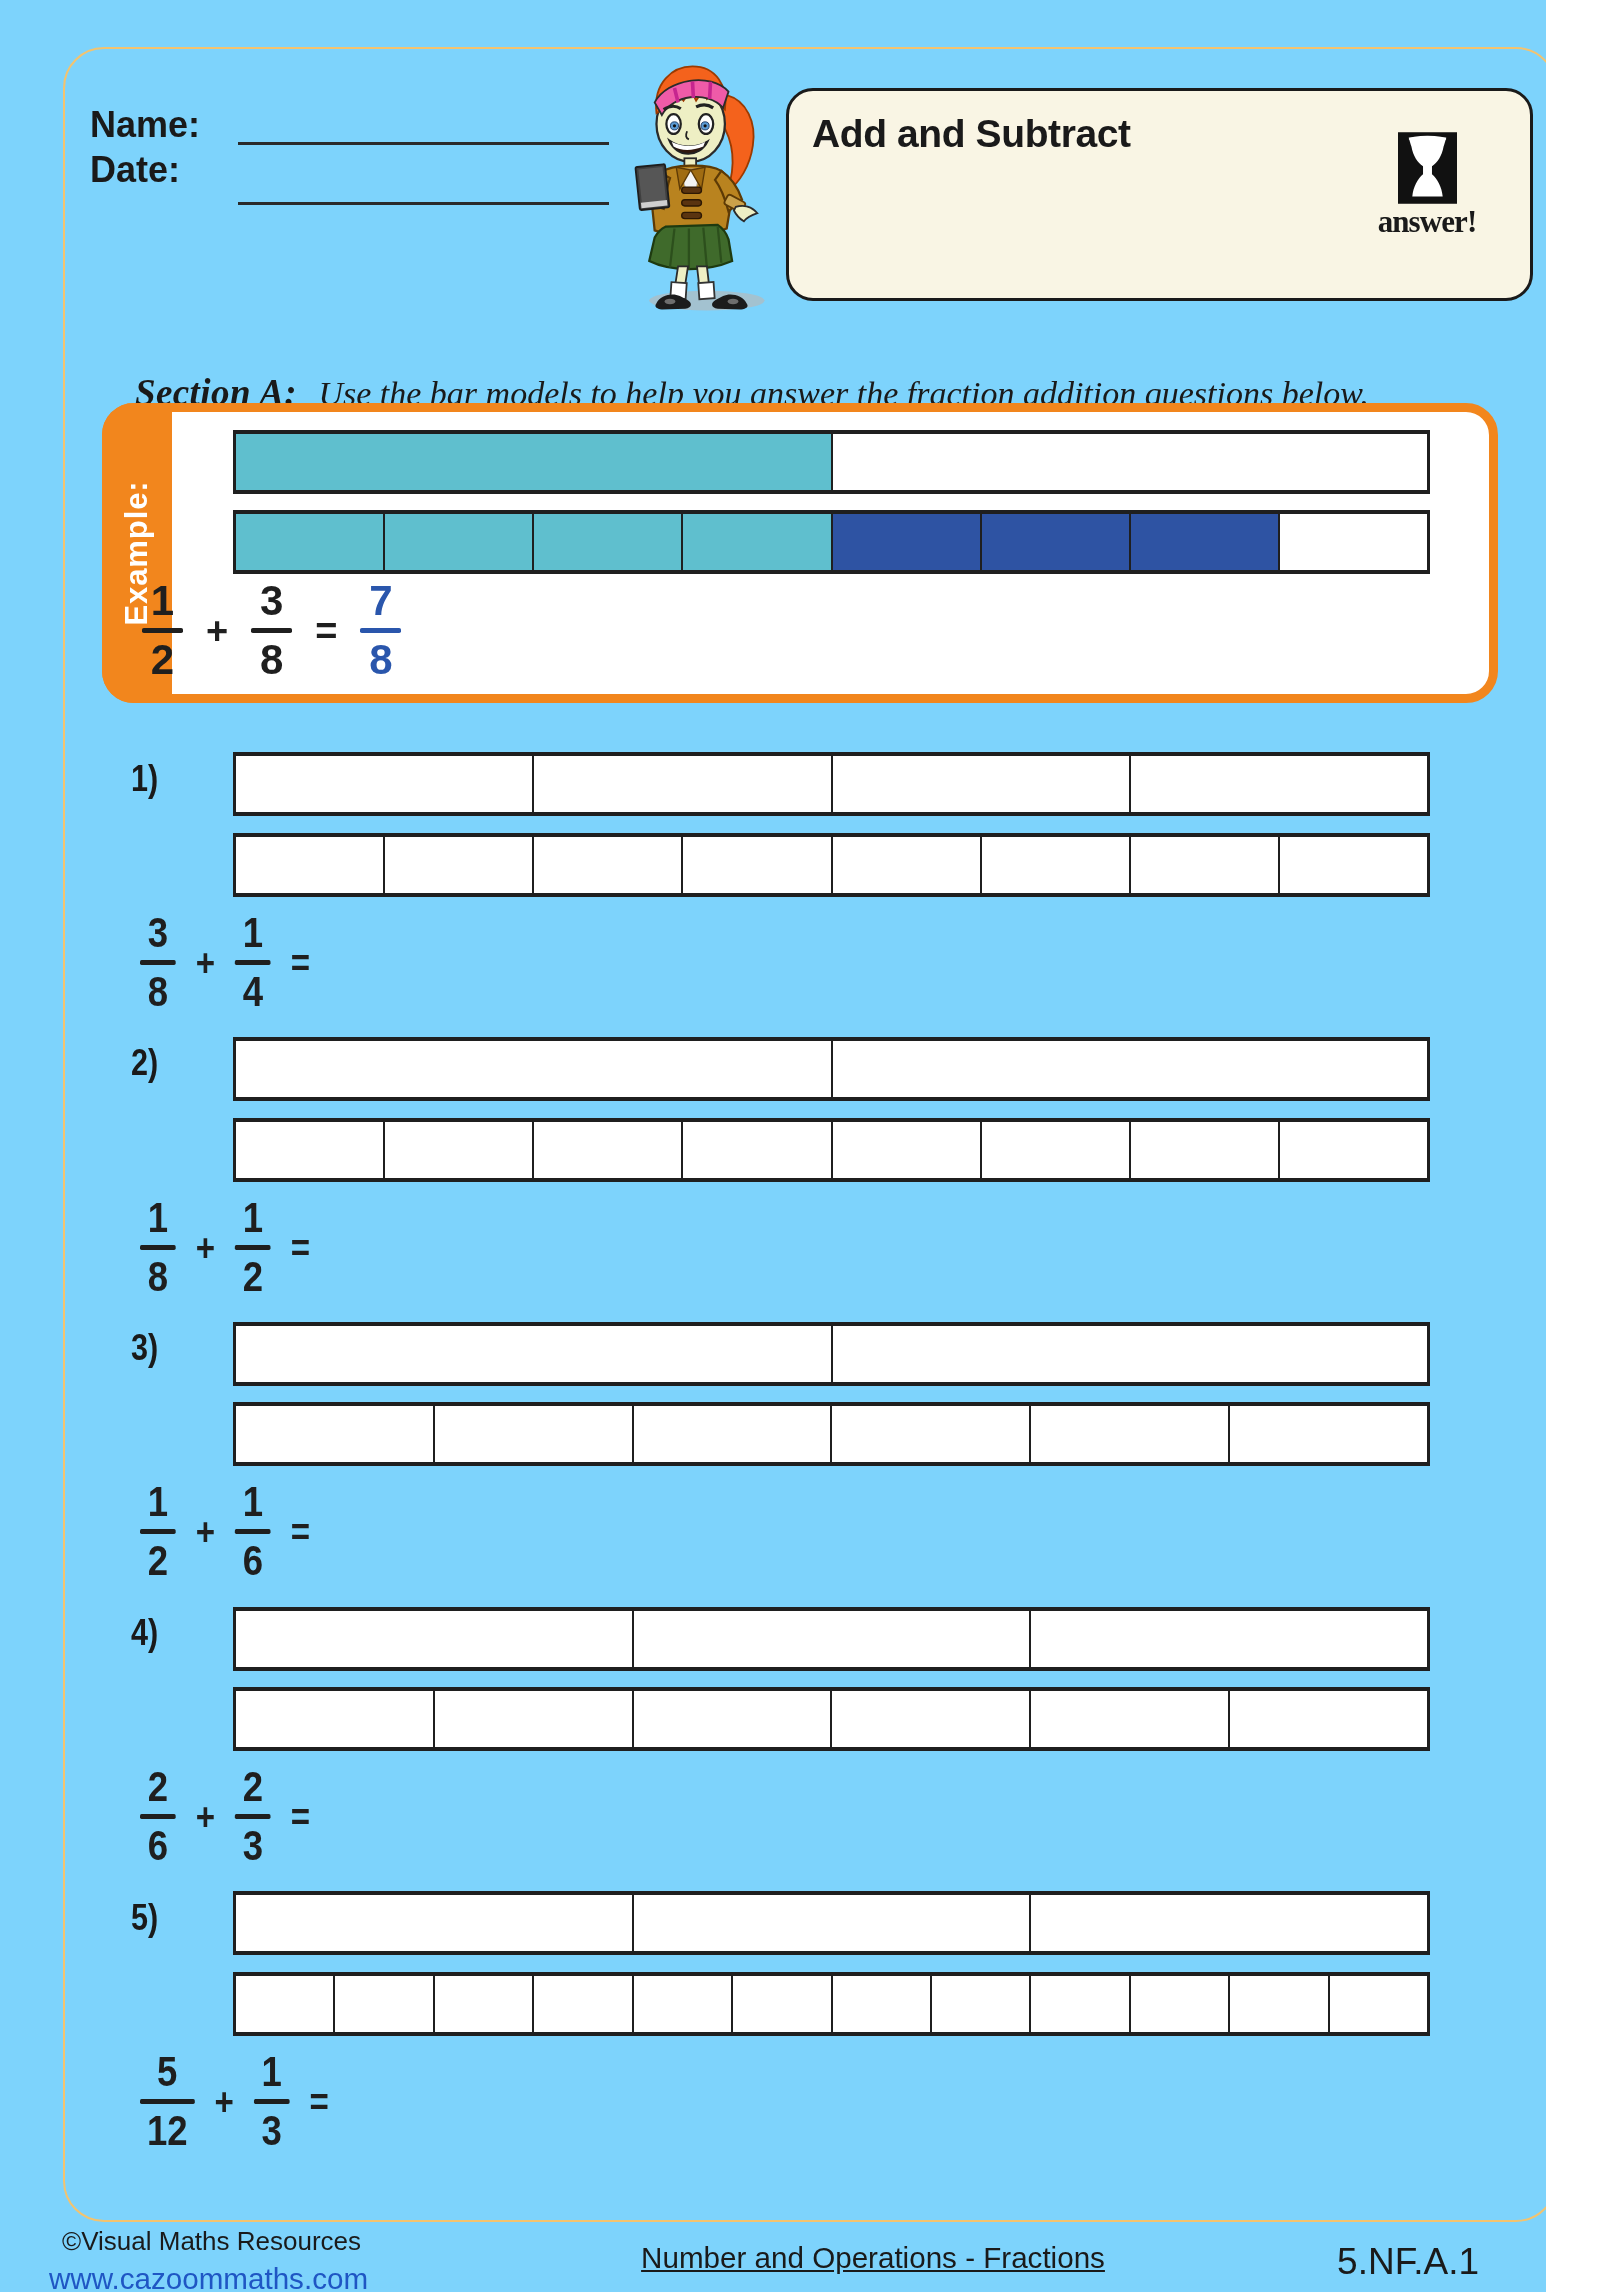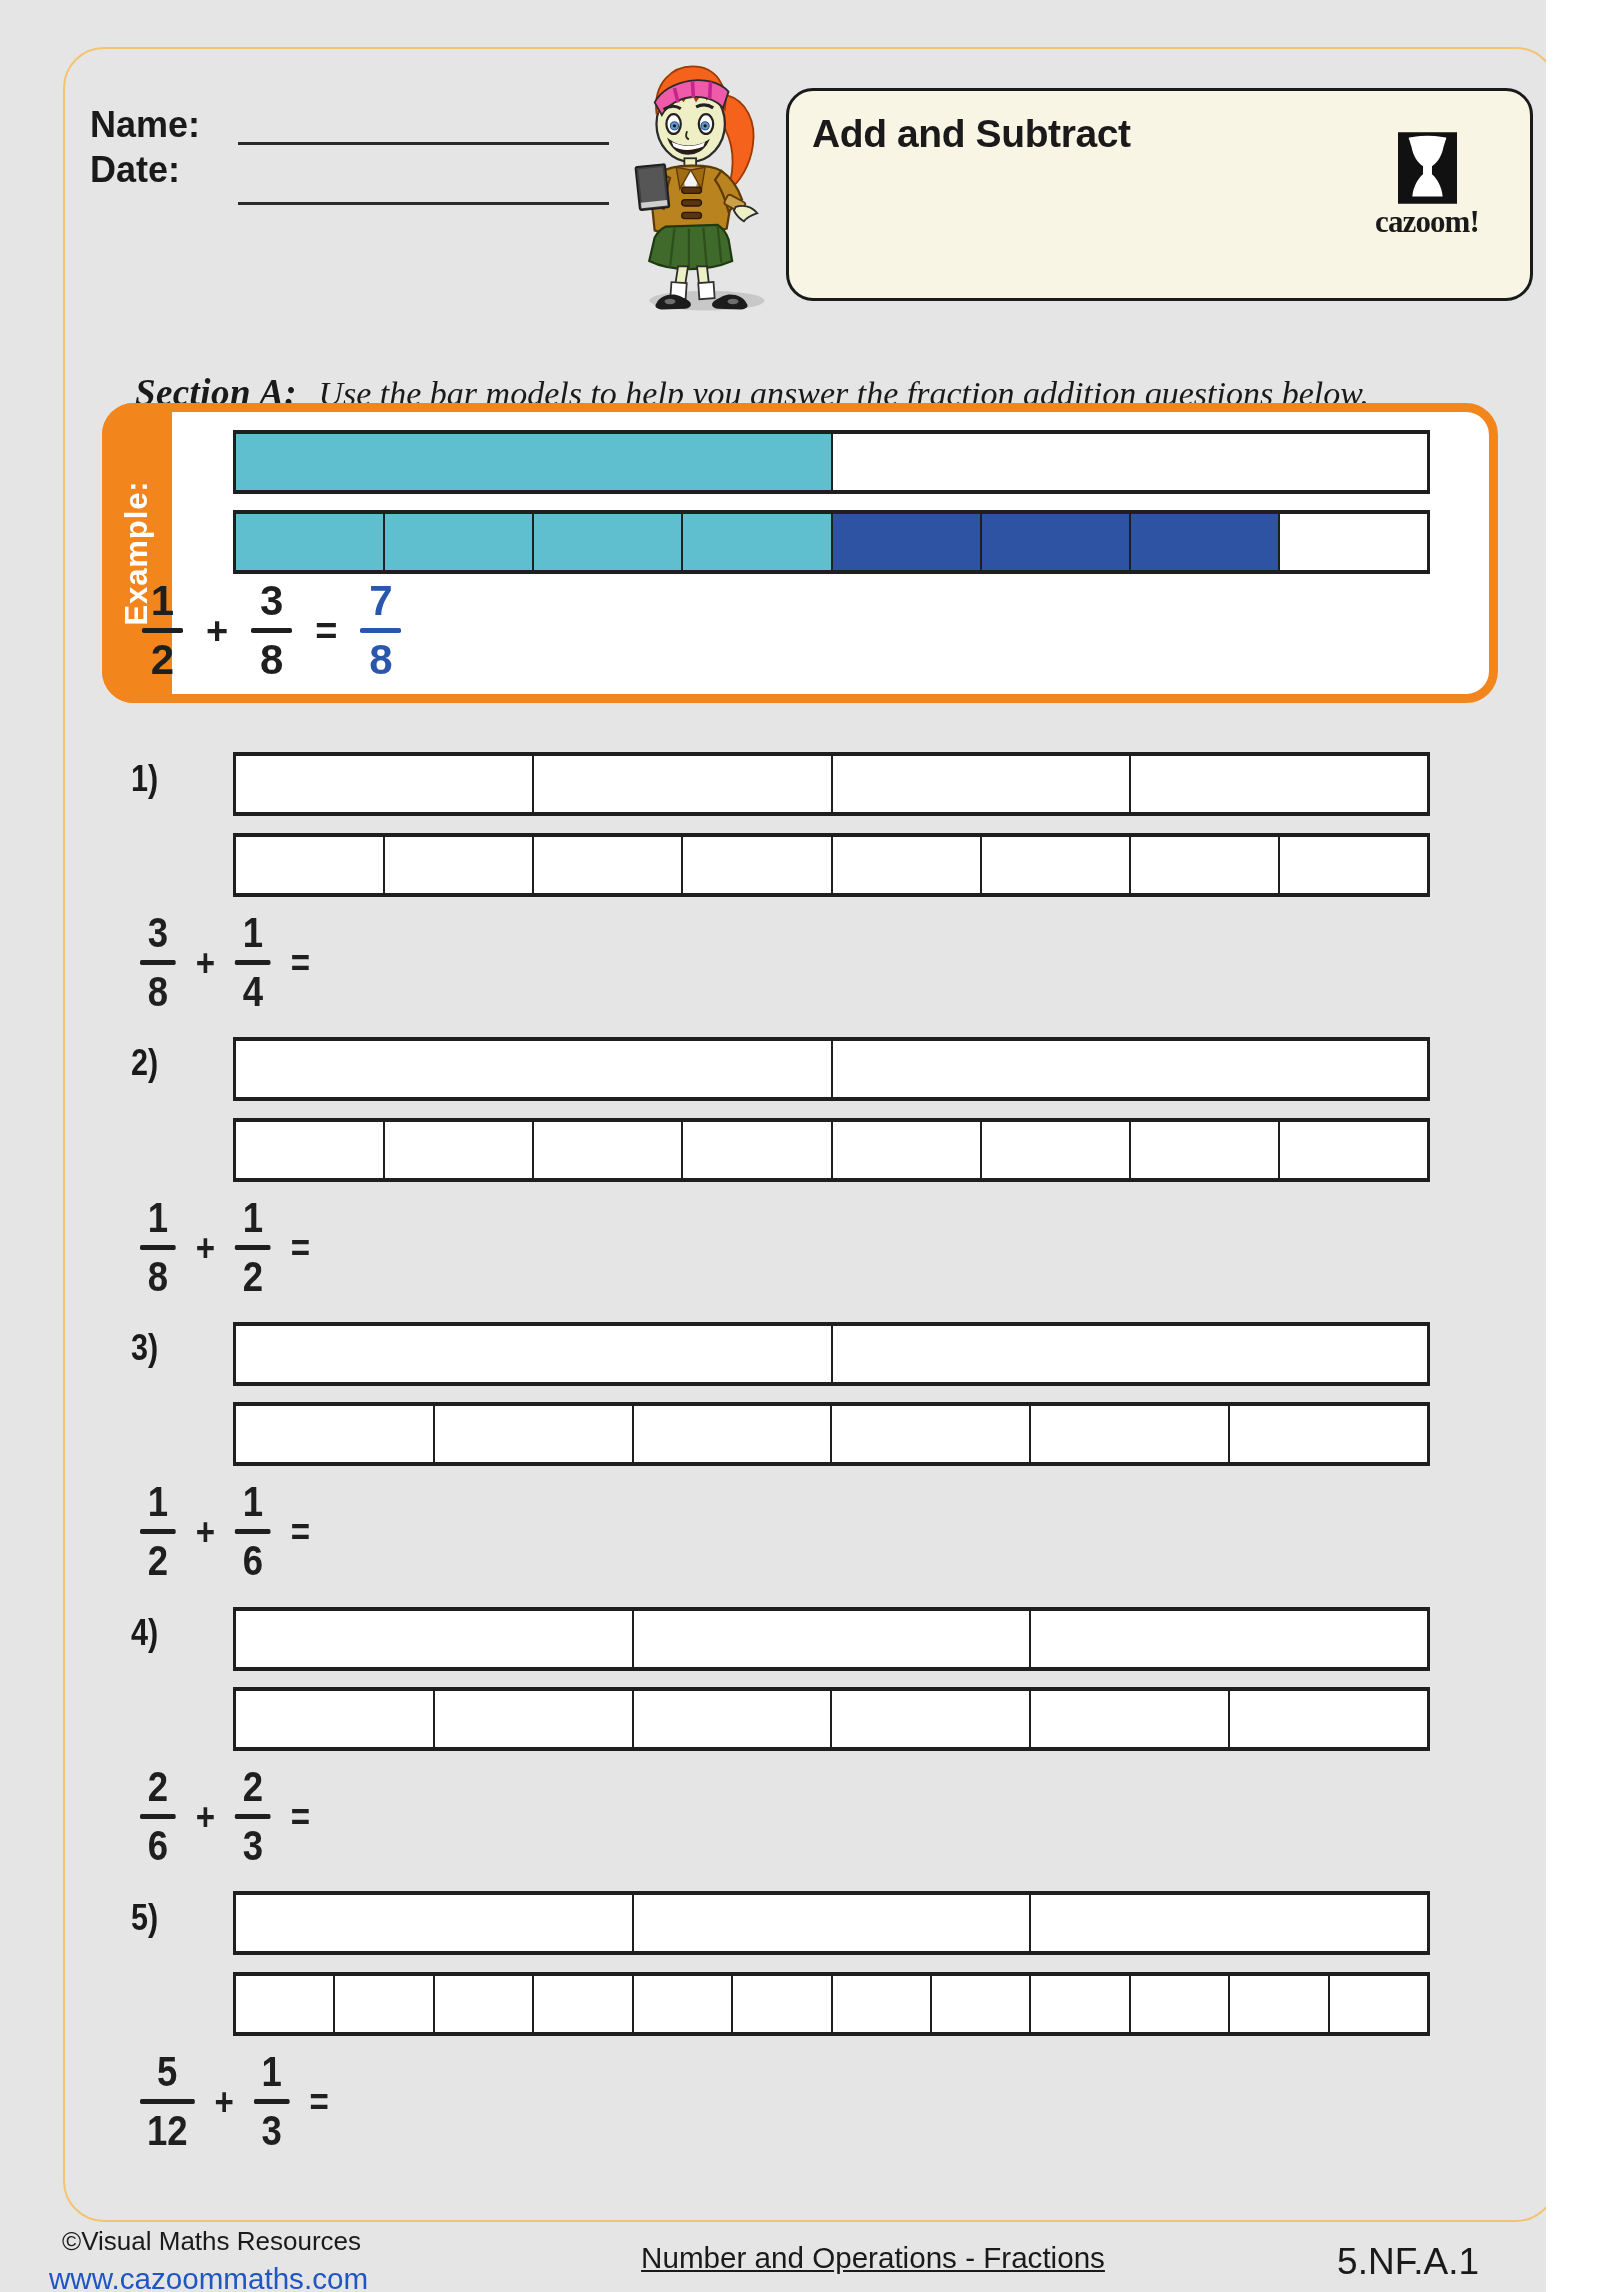--- a/index.html
+++ b/index.html
@@ -1,20 +1,20 @@
 <!DOCTYPE html>
 <html style="--teal: #5FBFCE; --dark-blue: #2E53A3; --orange: #F2861D; --answer-blue: #2A56AC; --page-border: #F3C36F; --link-blue: #1F56C4;font-size:14.3px"><head>
 <meta charset="utf-8">
 <style>
   :root{
     --teal:#5FBFCE; --dark-blue:#2E53A3; --orange:#F2861D;
     --answer-blue:#2A56AC; --page-border:#F3C36F; --link-blue:#1F56C4;
   }
   html,body{margin:0;padding:0;background:#fff;}
-  .page{position:relative;width:1546px;height:2293px;background:#e5e5e5;
+  .page{position:relative;width:1546px;height:2293px;background:#7dd3fc;
         font-family:"Liberation Sans",sans-serif;color:#1a1a1a;overflow:hidden;}
   .page-frame{position:absolute;left:63px;top:47px;width:1490px;height:2171px;
         border:2.7px solid var(--page-border);border-radius:41px;}
 
   
   .field-label{position:absolute;font-size:36px;font-weight:bold;}
   .field-line{position:absolute;height:2.7px;background:#2a2a2a;}
   .girl{position:absolute;left:620px;top:52px;width:163px;height:263px;}
   .title-box{position:absolute;left:786px;top:88px;width:747px;height:213px;
         background:#F9F5E4;border:3.6px solid #1a1a1a;border-radius:27px;box-sizing:border-box;}
@@ -126,21 +126,21 @@
   <div class="title-box">
     <div class="title-text">
       <span>Add and Subtract</span>
     </div>
     <div class="logo">
       <svg class="logo-mark" viewBox="0 0 66 80">
         <rect width="66" height="80" fill="#111"></rect>
         <path d="M12,6 L54,6 C53,10 52,13 51,16 C49,27 44,34 38,38 L38,47 C44,52 49,61 50,72 L16,72 C17,61 22,52 28,47 L28,38 C22,34 17,27 15,16 C14,13 13,10 12,6 Z" fill="#fff"></path>
         <ellipse cx="33" cy="7.5" rx="21" ry="3.5" fill="#fff"></ellipse>
       </svg>
-      <div class="logo-word">cazoom!</div>
+      <div class="logo-word">answer!</div>
     </div>
   </div>
 
   <div class="section-line">
     <b>Section A:</b><span>Use the bar models to help you answer the fraction addition questions below.</span>
   </div>
 
   <div class="example-box"></div>
   <div class="example-tab">
     <span>Example:</span>

